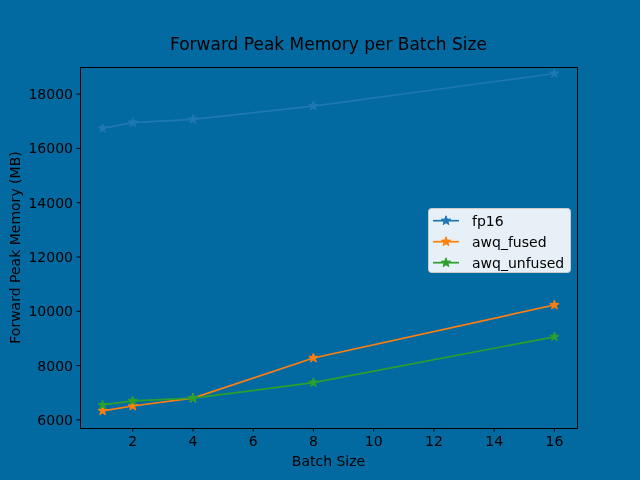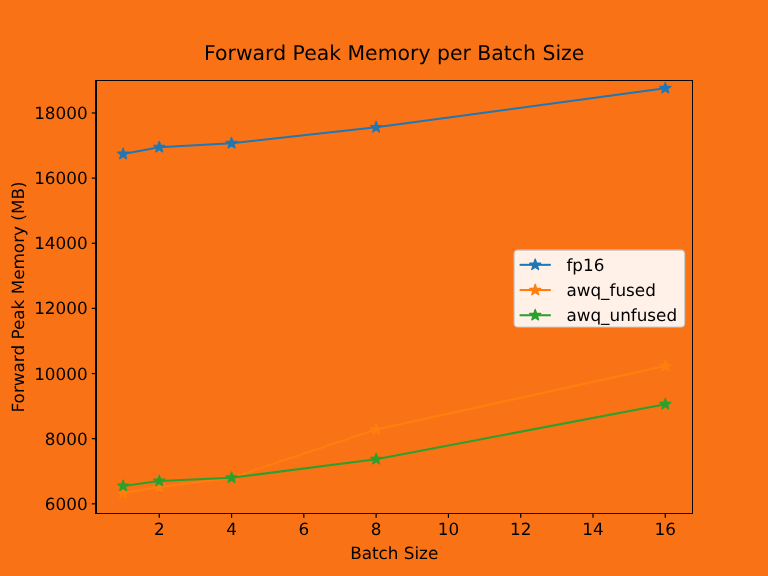--- a/index.html
+++ b/index.html
@@ -5,21 +5,21 @@
   html, body {
     margin: 0;
     padding: 0;
     background: #ffffff;
     font-family: "DejaVu Sans", "Liberation Sans", sans-serif;
   }
   .figure {
     position: relative;
     width: 640px;
     height: 480px;
-    background: #f97316;
+    background: #0369a1;
     overflow: hidden;
   }
   svg text {
     fill: #000000;
     font-family: "DejaVu Sans", "Liberation Sans", sans-serif;
   }
   .title-text  { font-size: 17px; }
   .axis-label  { font-size: 14px; }
   .tick-label  { font-size: 14px; }
   .legend-text { font-size: 14px; }

